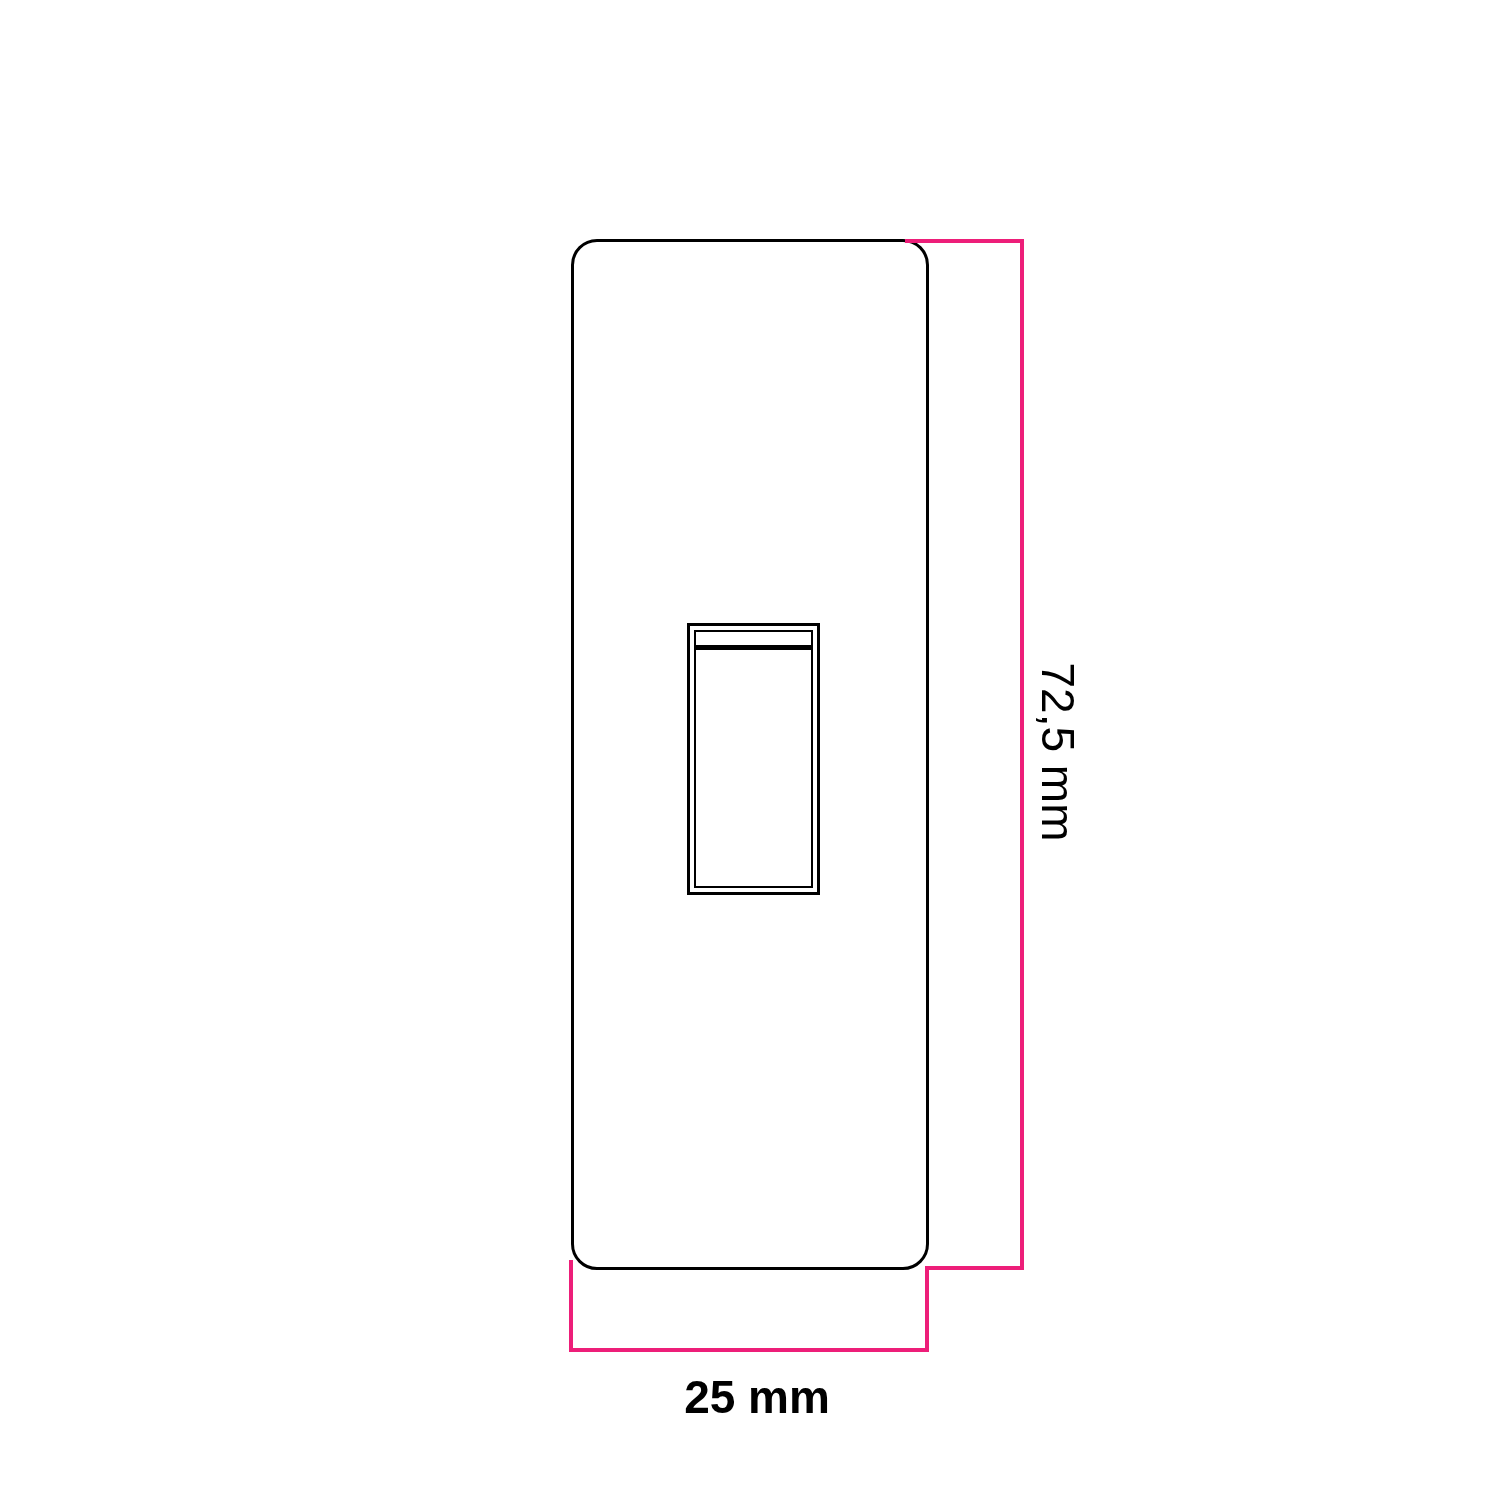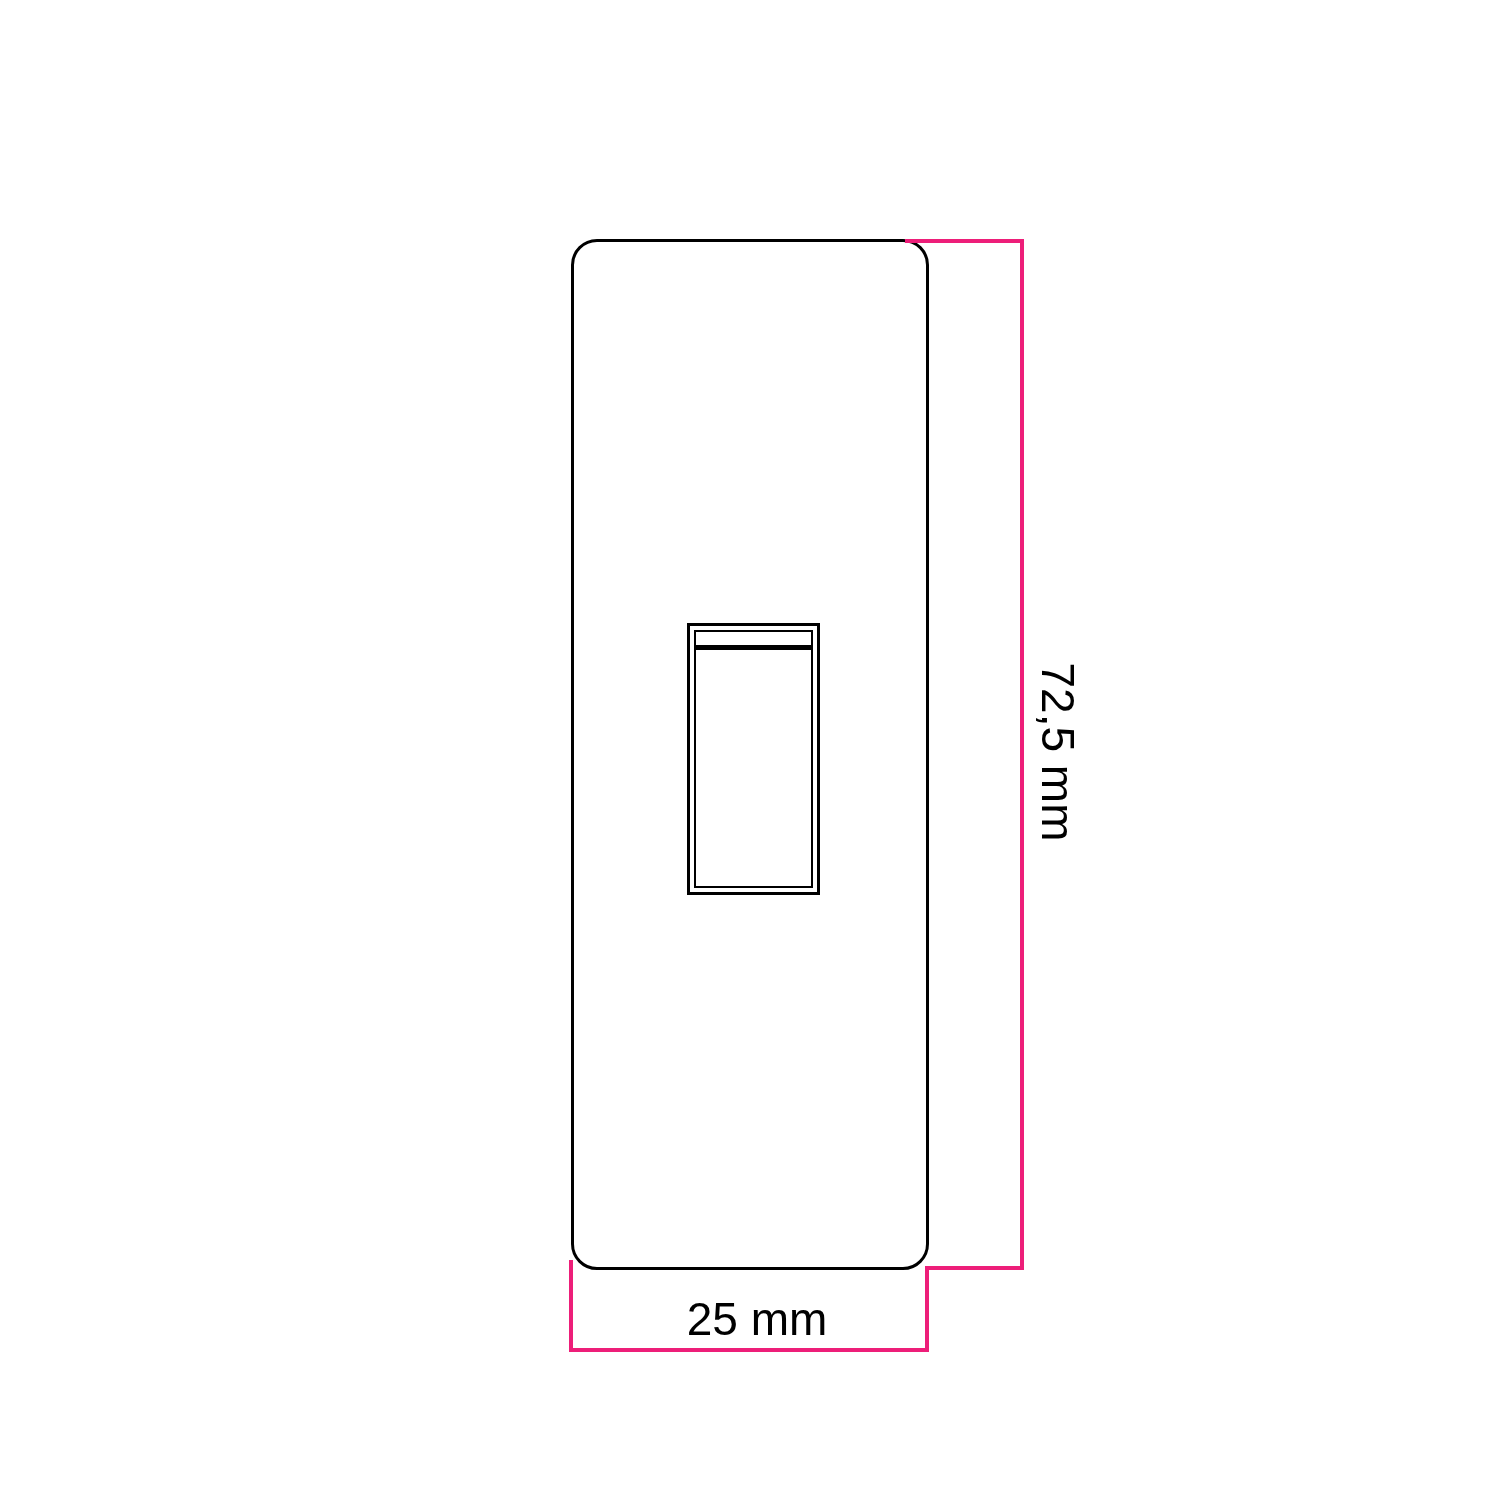--- a/index.html
+++ b/index.html
@@ -70,22 +70,23 @@
     line-height: 1.1;
     white-space: nowrap;
   }
   .label-height {
     left: 1058px;
     top: 752px;
     transform: translate(-50%, -50%) rotate(90deg);
   }
   .label-width {
     left: 757px;
-    top: 1294px;
+    top: 1372px;
     transform: translateX(-50%);
+    font-weight: bold;
   }
 </style>
 </head>
 <body>
 
 <div id="canvas">
 
   <div class="abs faceplate"></div>
   <div class="abs switch-outer"></div>
   <div class="abs switch-inner"></div>

